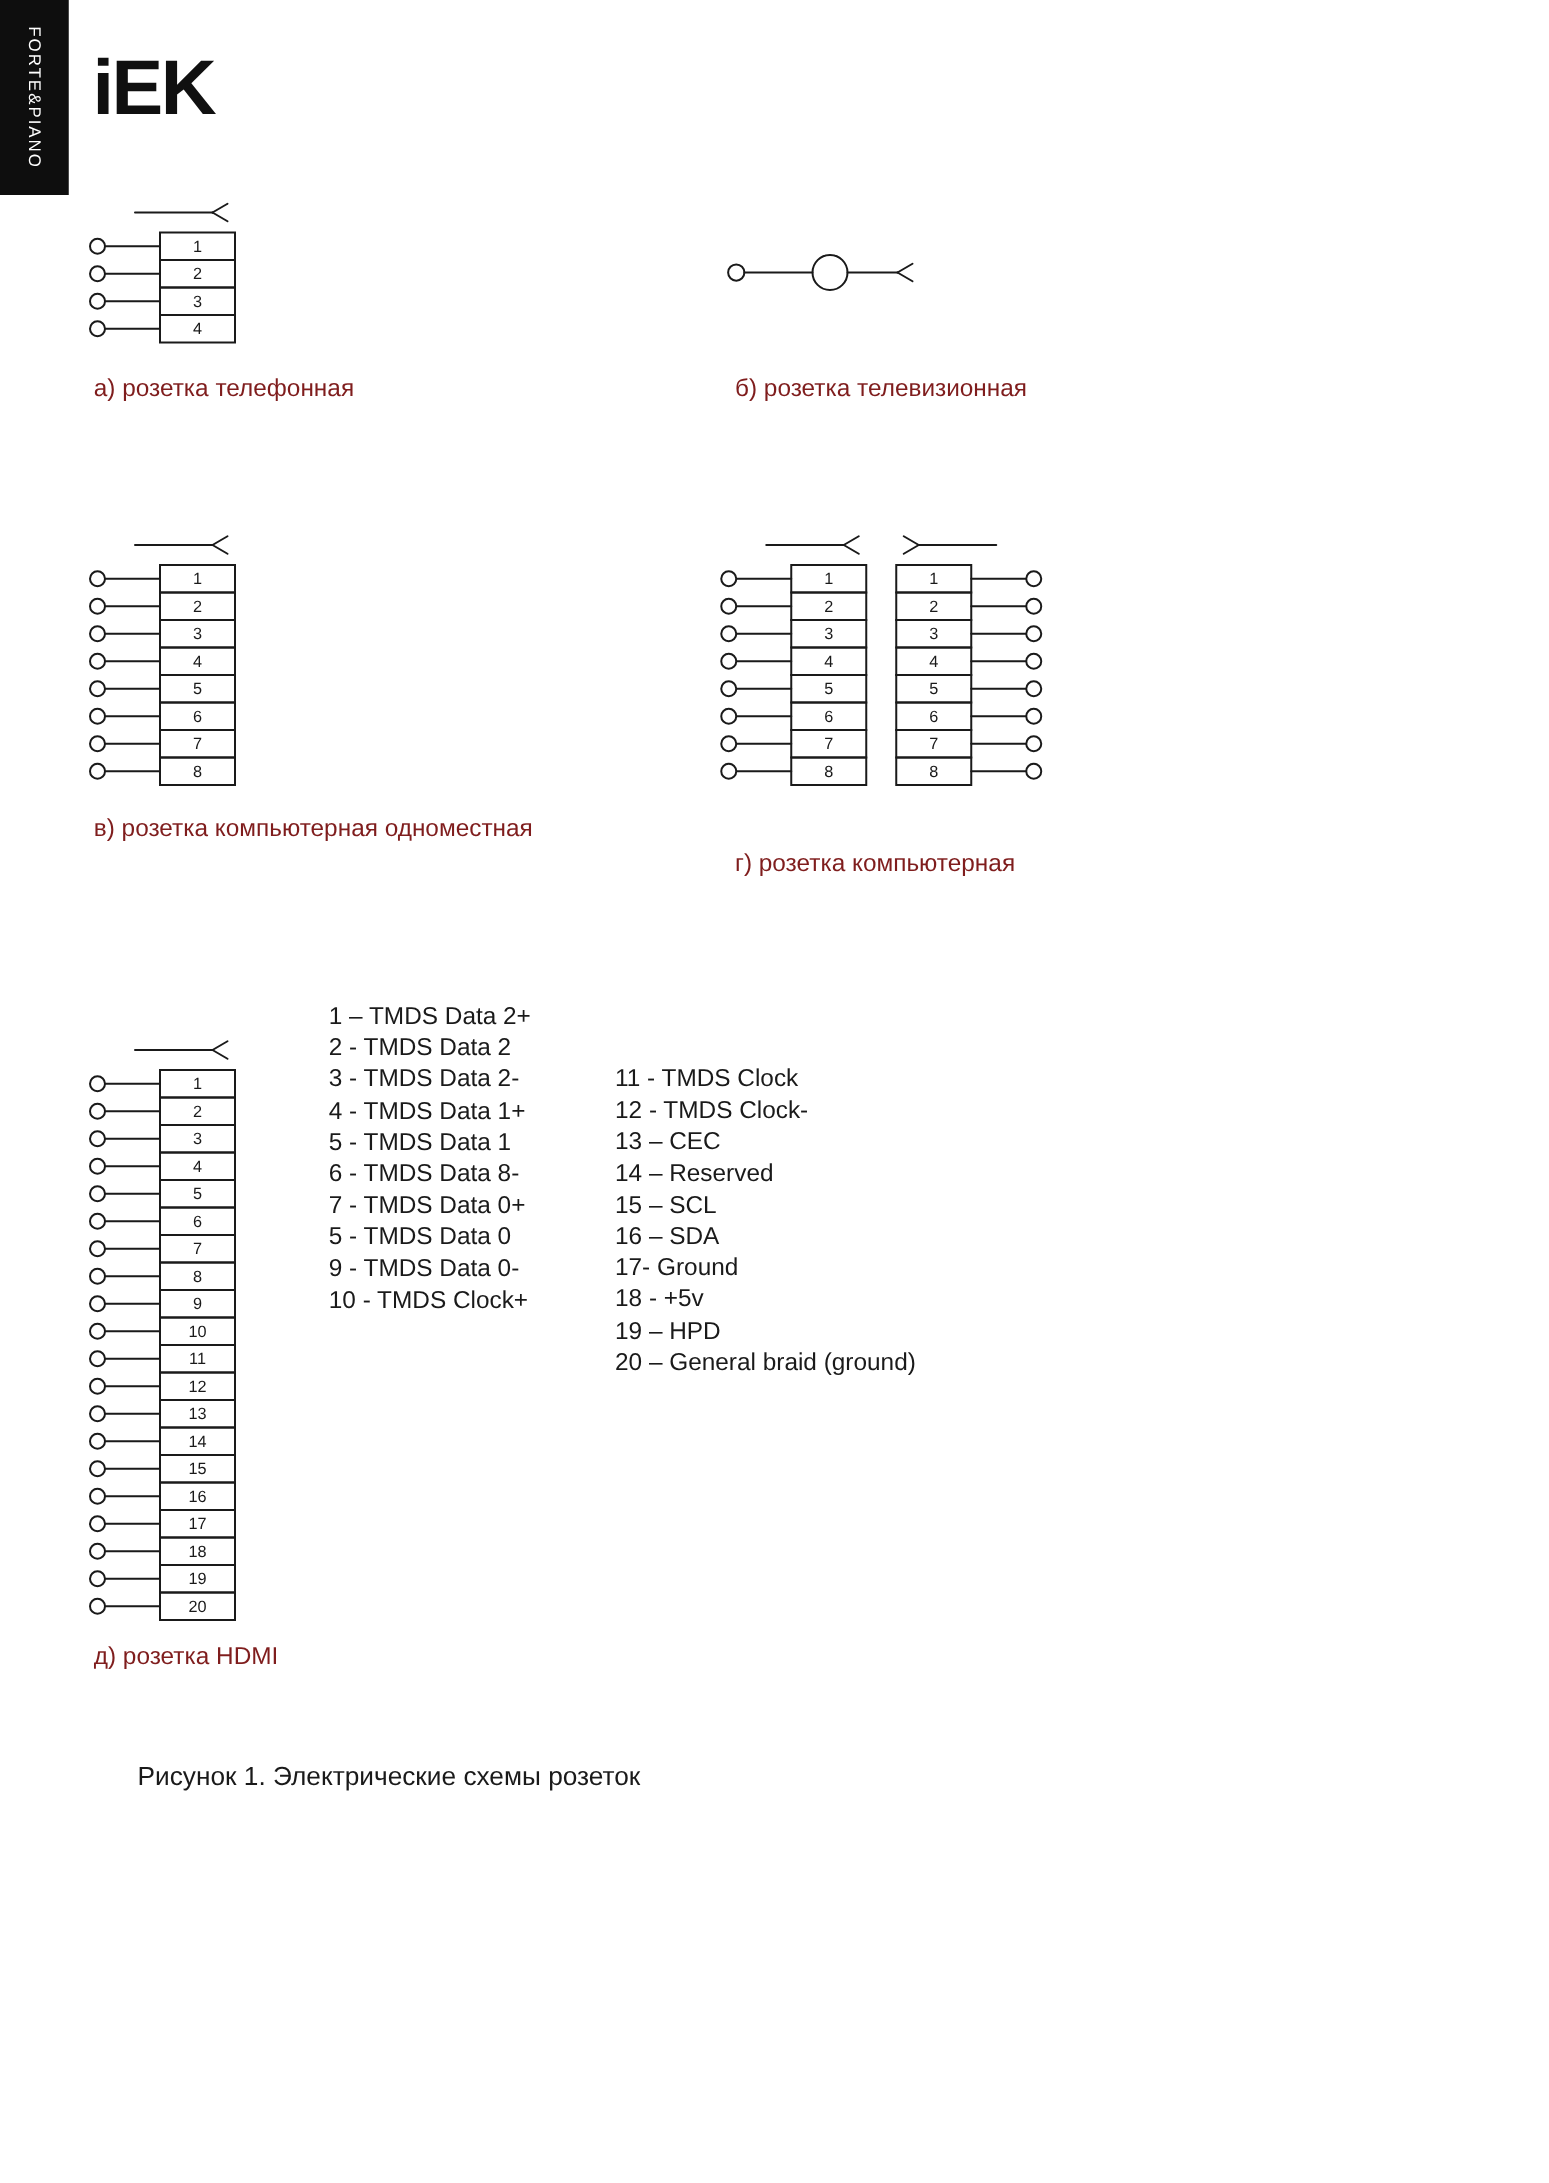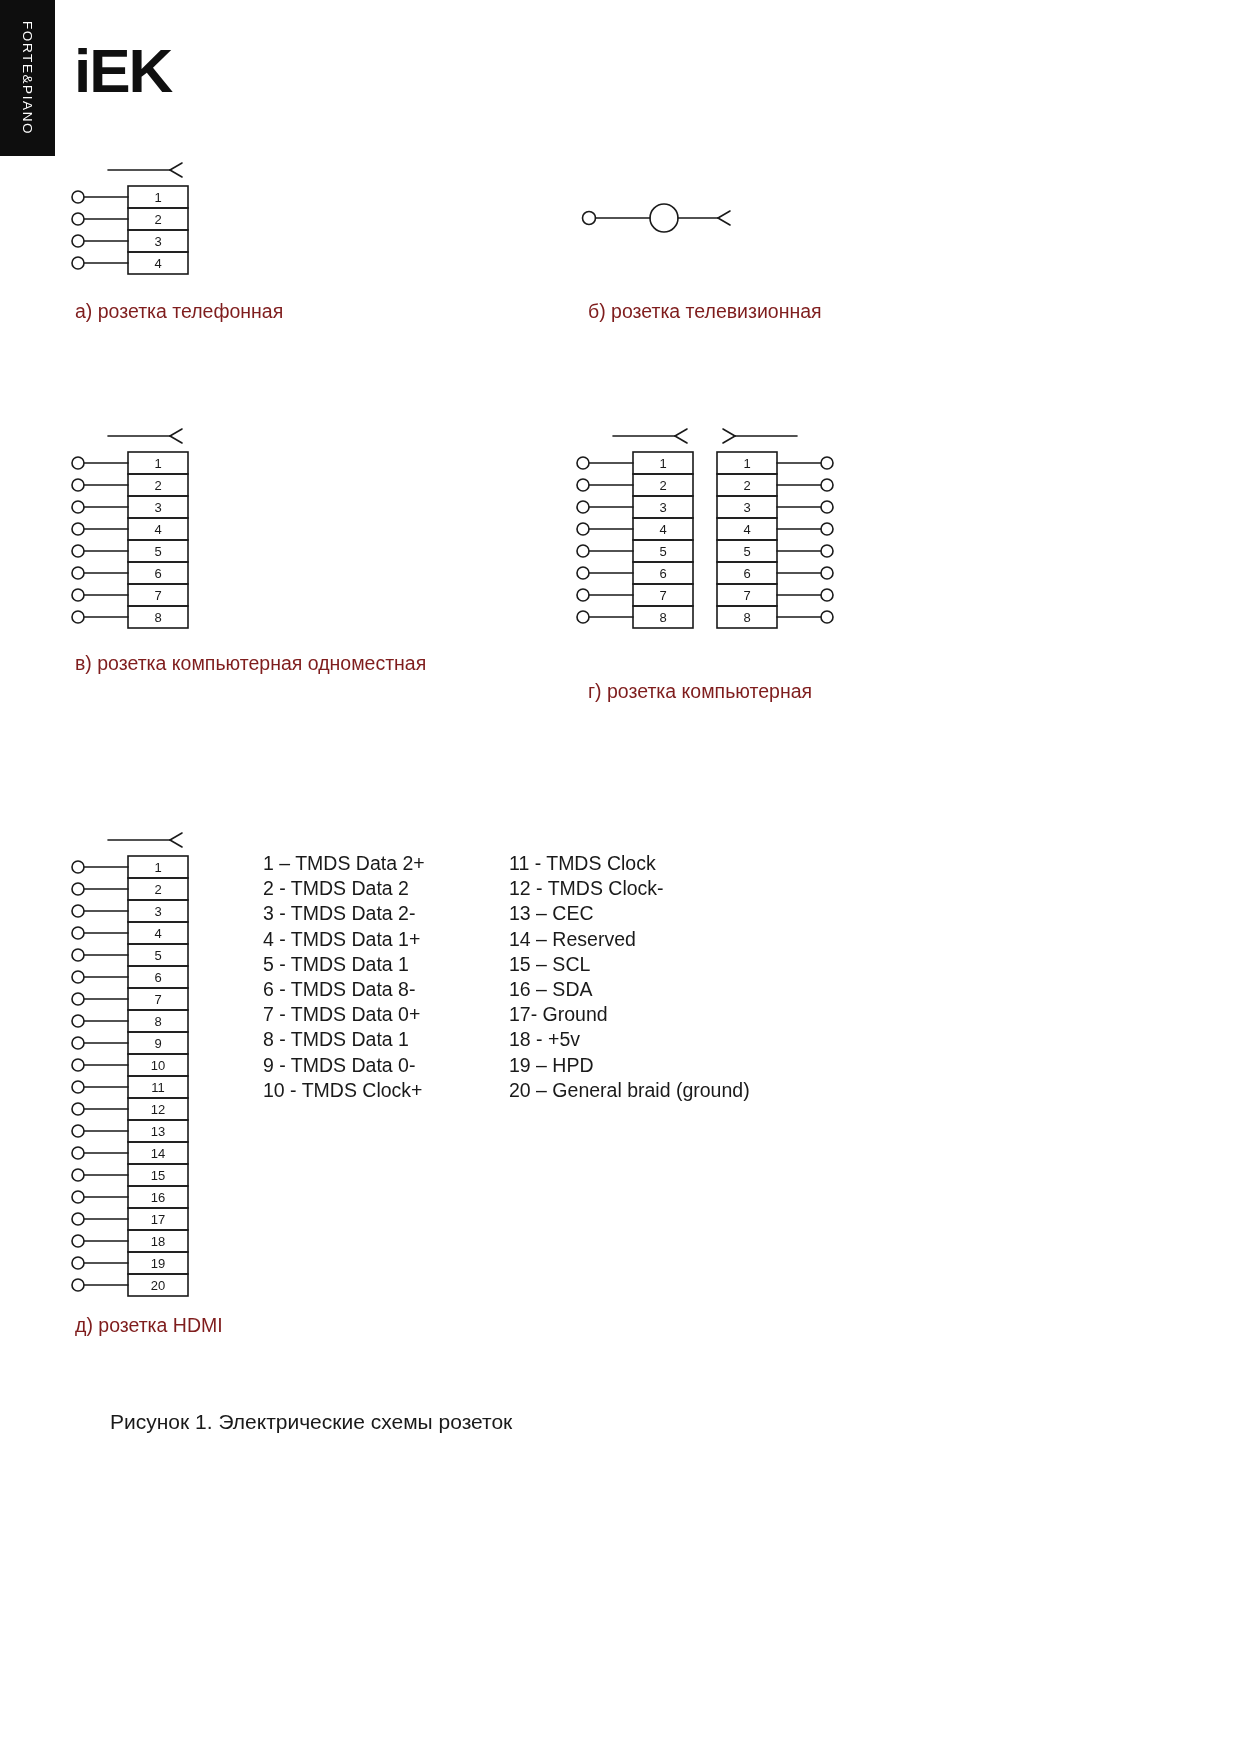--- a/index.html
+++ b/index.html
@@ -271,33 +271,33 @@
       <text x="88" y="417.5" text-anchor="middle" class="pin-num">18</text>
       <rect x="58" y="424" width="60" height="22" class="st"></rect>
       <line x1="14.5" y1="435" x2="58" y2="435" class="st"></line>
       <circle cx="8" cy="435" r="6" class="st"></circle>
       <text x="88" y="439.5" text-anchor="middle" class="pin-num">19</text>
       <rect x="58" y="446" width="60" height="22" class="st"></rect>
       <line x1="14.5" y1="457" x2="58" y2="457" class="st"></line>
       <circle cx="8" cy="457" r="6" class="st"></circle>
       <text x="88" y="461.5" text-anchor="middle" class="pin-num">20</text>
     </svg>
-  <div id="hdmi-col1" class="pin-list" style="left:263px; top:851px;">
+  <div id="hdmi-col1" class="pin-list" style="left:263px; top:801px;">
       <div class="pin-line">1 – TMDS Data 2+</div>
       <div class="pin-line">2 - TMDS Data 2</div>
       <div class="pin-line">3 - TMDS Data 2-</div>
       <div class="pin-line">4 - TMDS Data 1+</div>
       <div class="pin-line">5 - TMDS Data 1</div>
       <div class="pin-line">6 - TMDS Data 8-</div>
       <div class="pin-line">7 - TMDS Data 0+</div>
-      <div class="pin-line">8 - TMDS Data 1</div>
+      <div class="pin-line">5 - TMDS Data 0</div>
       <div class="pin-line">9 - TMDS Data 0-</div>
       <div class="pin-line">10 - TMDS Clock+</div>
     </div>
-  <div id="hdmi-col2" class="pin-list" style="left:509px; top:851px;">
+  <div id="hdmi-col2" class="pin-list" style="left:492px; top:851px;">
       <div class="pin-line">11 - TMDS Clock</div>
       <div class="pin-line">12 - TMDS Clock-</div>
       <div class="pin-line">13 – CEC</div>
       <div class="pin-line">14 – Reserved</div>
       <div class="pin-line">15 – SCL</div>
       <div class="pin-line">16 – SDA</div>
       <div class="pin-line">17- Ground</div>
       <div class="pin-line">18 - +5v</div>
       <div class="pin-line">19 – HPD</div>
       <div class="pin-line">20 – General braid (ground)</div>

